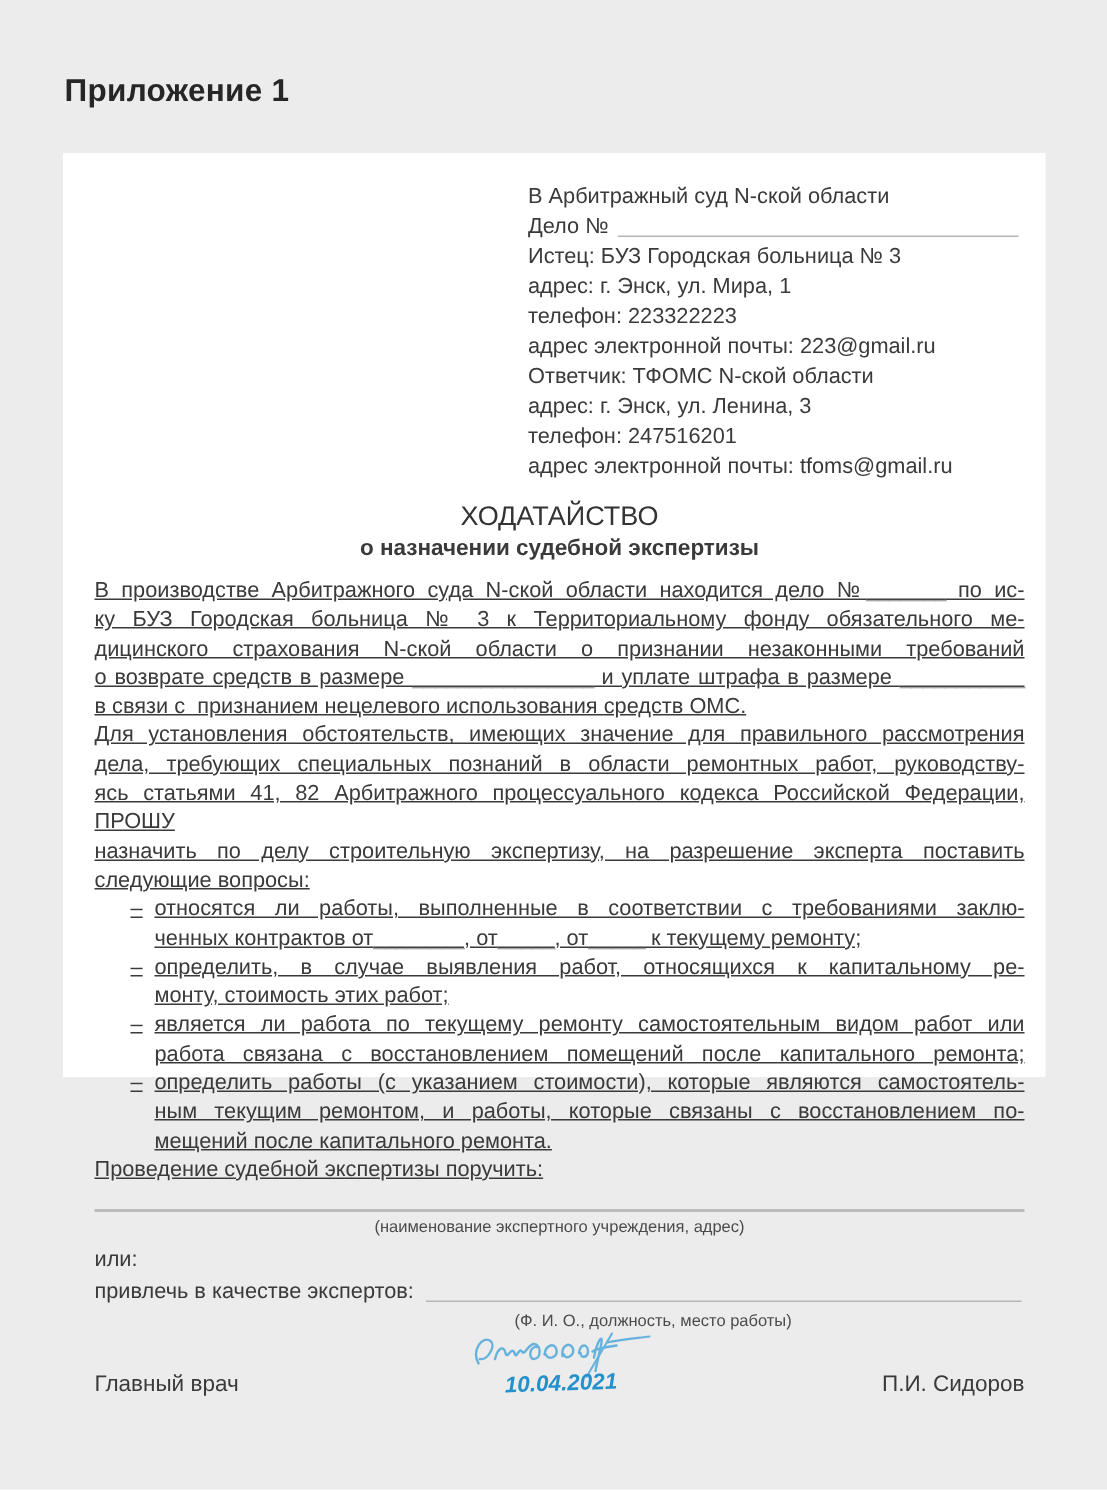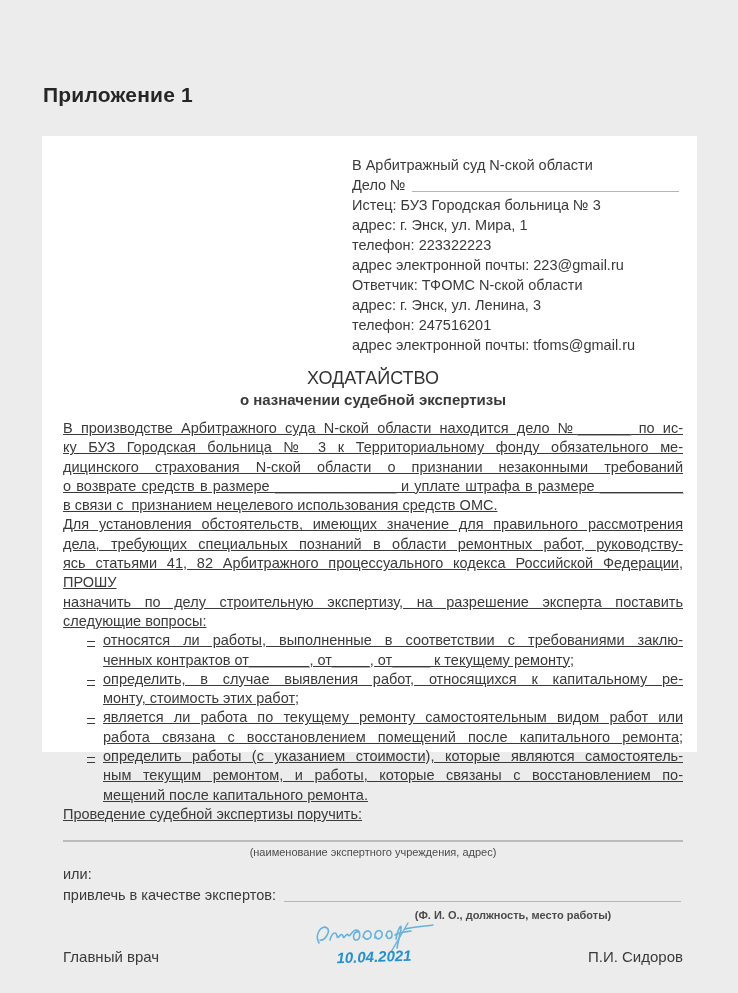--- a/index.html
+++ b/index.html
@@ -8,21 +8,21 @@
   }
   *{box-sizing:border-box;}
   html,body{margin:0;padding:0;}
   body{
     width:738px;height:993px;background:var(--page-bg);
     font-family:"Liberation Sans","DejaVu Sans",sans-serif;color:var(--text);
     overflow:hidden;
   }
   .page-title{
     font-size:21px;font-weight:700;color:#262626;margin:0;
-    padding:83px 0 0 43px;line-height:24px;letter-spacing:.2px;
+    padding:49px 0 0 43px;line-height:24px;letter-spacing:.2px;
   }
   .card{
     background:var(--card-bg);width:655px;height:616px;
     margin:29px 0 0 42px;padding:19px 14px 0 21px;
   }
   
   .addr{margin-left:289px;font-size:14.5px;line-height:20px;}
   .aline{white-space:nowrap;}
   .aline.flex{display:flex;}
   .fill{
@@ -42,21 +42,21 @@
   .btext{flex:1;}
   .btext.j{text-align:justify;text-align-last:justify;}
   .blank{color:#a8a8a8;letter-spacing:-.5px;}
   
   .rule{border-bottom:2px solid #bbbbbb;margin-top:16px;}
   .caption{font-size:11px;color:#4b4b4b;line-height:13px;margin-top:4px;}
   .caption.center{text-align:center;}
   .or-line{font-size:14.5px;line-height:19.3px;margin-top:6px;}
   .fillrow{display:flex;font-size:14.5px;line-height:19.3px;margin-top:1px;}
   .fillrow .fill{margin:0 2px 3px 8px;}
-  .expert-cap{margin-left:280px;width:340px;text-align:center;font-weight:bold;}
+  .expert-cap{margin-left:280px;width:340px;text-align:left;}
   
   .sigrow{
     display:flex;justify-content:space-between;align-items:flex-end;
     margin-top:8px;font-size:15px;line-height:20px;
   }
   .sig-center{width:150px;text-align:center;margin-top:-14px;}
   .sig-svg{display:block;margin:0 auto -11px;}
   .sig-date{
     font-style:italic;font-weight:700;font-size:15px;
     color:var(--date-ink);transform:rotate(-2deg);

